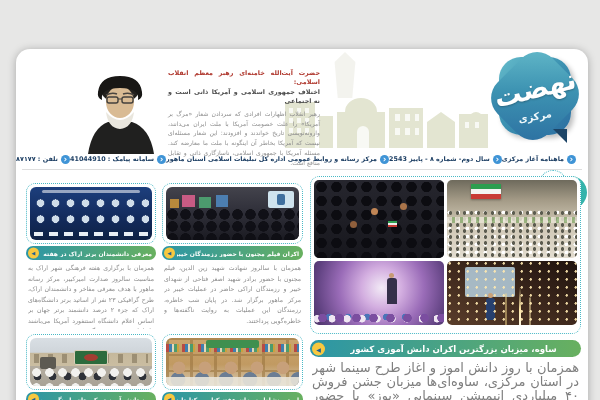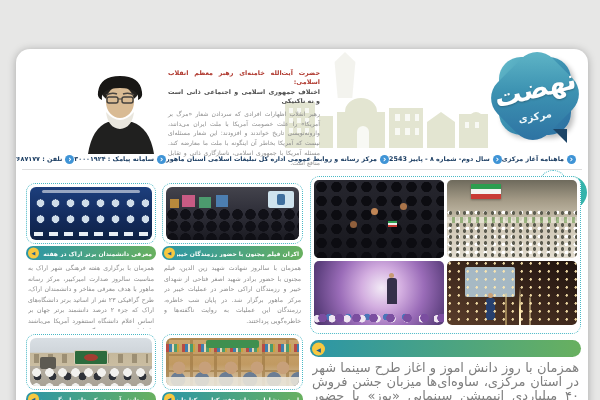--- a/index.html
+++ b/index.html
@@ -188,21 +188,21 @@
       <path d="M28 46 q14 16 28 0 q-2 16 -14 17 q-12 -1 -14 -17 z" fill="#e9e6dd"></path>
       <rect x="29" y="31" width="11" height="6" rx="2" fill="none" stroke="#43403c" stroke-width="1.4"></rect>
       <rect x="44" y="31" width="11" height="6" rx="2" fill="none" stroke="#43403c" stroke-width="1.4"></rect>
       <line x1="40" y1="33" x2="44" y2="33" stroke="#43403c" stroke-width="1.2"></line>
       <path d="M28 29 q6 -3 11 -1 M45 28 q6 -2 11 1" stroke="#4a4540" stroke-width="1.6" fill="none"></path>
       <path d="M20 26 q2 -16 22 -16 q20 0 22 16 q1 6 -4 8 q2 -12 -18 -12 q-20 0 -18 12 q-5 -2 -4 -8 z" fill="#181715"></path>
     </svg>
 
     <div class="quote">
       <div class="t1">حضرت آیت‌الله خامنه‌ای رهبر معظم انقلاب اسلامی:</div>
-      <div class="t2">اختلاف جمهوری اسلامی و اجتماعی ذاتی است و نه تاکتیکی</div>
+      <div class="t2">اختلاف جمهوری اسلامی و آمریکا ذاتی است و نه اجتماعی</div>
       <div class="t3">رهبر انقلاب اظهارات افرادی که سردادن شعار «مرگ بر آمریکا» را علت خصومت آمریکا با ملت ایران می‌دانند، وارونه‌نویسی تاریخ خواندند و افزودند: این شعار مسئله‌ای نیست که آمریکا بخاطر آن اینگونه با ملت ما معارضه کند. مسئله آمریکا با جمهوری اسلامی، ناسازگاری ذاتی و تقابل منافع است.</div>
     </div>
 
     <div class="logo">
       <div class="blob"></div>
       <div class="fold"></div>
       <div class="txt-main">نهضت</div>
       <div class="txt-sub">مرکزی</div>
     </div>
 
@@ -214,21 +214,21 @@
       <div class="ib-item">
         <span class="ib-ic">‹</span>
         <span class="ib-lb">سال دوم- شماره ۸ - پاییز 2543</span>
       </div>
       <div class="ib-item">
         <span class="ib-ic">‹</span>
         <span class="ib-lb">مرکز رسانه و روابط عمومی اداره کل تبلیغات اسلامی استان ماهور</span>
       </div>
       <div class="ib-item">
         <span class="ib-ic">‹</span>
-        <span class="ib-lb">سامانه پیامک : ۳۰۰۰۱۹۲۴</span>
+        <span class="ib-lb">سامانه پیامک : 41044910</span>
       </div>
       <div class="ib-item">
         <span class="ib-ic">‹</span>
         <span class="ib-lb">تلفن : ۰۸۶۳۳۶۸۷۱۷۷</span>
       </div>
     </div>
     <div class="divider"></div>
 
     <div class="dec-circle" style="left:523px;top:121px;width:26px;height:26px;border:1.6px dotted #49b9c6;"></div>
     <div class="dec-circle" style="left:538px;top:127px;width:33px;height:33px;background:#35b3ab;"></div>
@@ -257,20 +257,21 @@
         <div class="dots"></div>
       </div>
       <div class="cell c-smoke">
         <div class="man"></div>
         <div class="balloons"></div>
       </div>
     </div>
 
     <div class="pill pill-lg" style="left:294px;top:291px;width:271px;">
       <span class="ic">◀</span>
+      <span class="tt">ساوه، میزبان بزرگترین اکران دانش آموزی کشور</span>
     </div>
     <div class="abody abody-lg" style="left:296px;top:312px;width:267px;height:79px;overflow:hidden;">همزمان با روز دانش آموز و آغاز طرح سینما شهر در استان مرکزی، ساوه‌ای‌ها میزبان جشن فروش ۴۰ میلیاردی انیمیشن سینمایی «یوز» با حضور بیش از ۶ هزار نفر از دانش آموزان مقطع ابتدایی میزبان بزرگترین جشن اکران دانش آموزی کشور بودند.
 در این جشن که با اجرای حسین اکبری، مرتضی بهاری و با حضور عروسک‌های دوست داشتنی «یوز» و «هایی» برگزار شد، صحنه‌هایی پر از لبخند، هیجان و شادی رقم خورد.
 لازم به ذکر است این رویداد باشکوه با همدلی و همت مجموعه‌های فرهنگی و اجتماعی</div>
 
     <div class="imgcard" style="left:146px;top:134px;width:141px;height:61px;">
       <div class="ph ph-cinema">
         <span class="sq4"></span>
         <span class="sq1"></span>
         <span class="sq2"></span>

